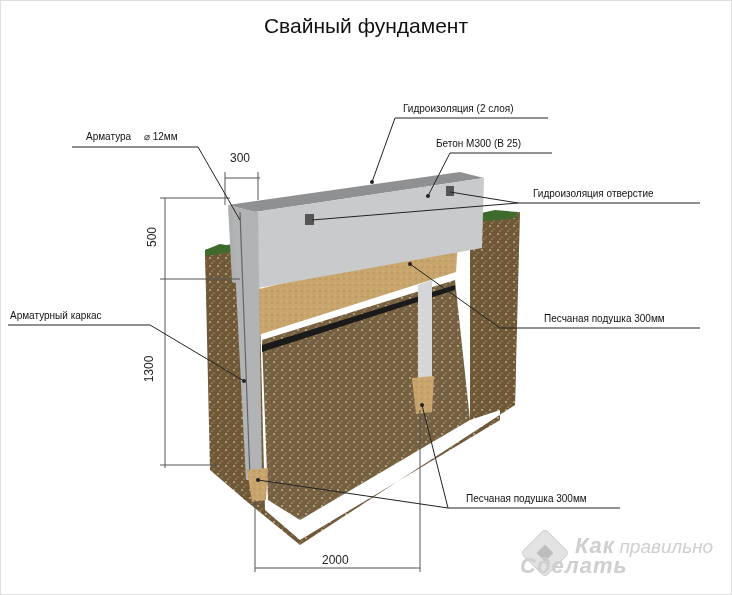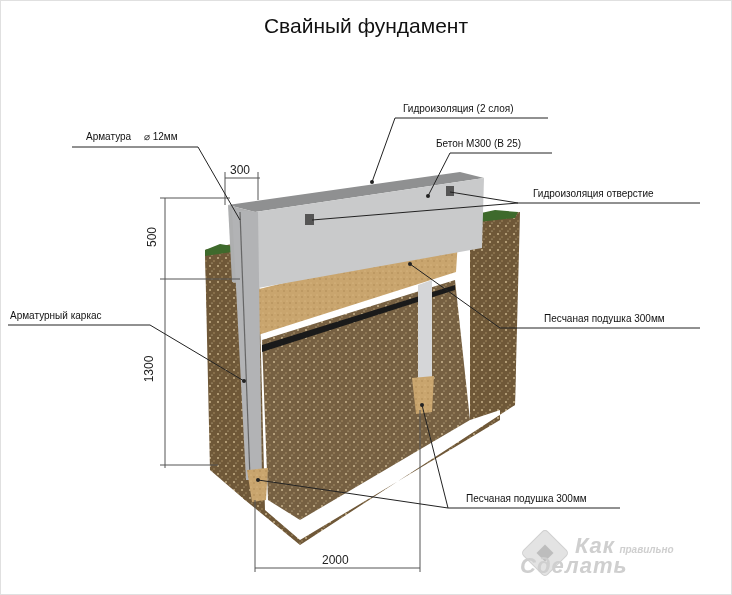--- a/index.html
+++ b/index.html
@@ -6,21 +6,21 @@
   body { width: 732px; height: 595px; position: relative; overflow: hidden;
          font-family: "Liberation Sans", sans-serif; color: #111; }
   .title { position: absolute; left: 0; width: 732px; top: 14px; text-align: center;
            font-size: 21px; color: #111; }
   .lbl { position: absolute; font-size: 10px; color: #111; white-space: nowrap; }
   .dim { position: absolute; font-size: 12px; color: #222; white-space: nowrap; }
   .dim-v { transform: rotate(-90deg); transform-origin: center; }
   svg.diagram { position: absolute; left: 0; top: 0; }
   .wm { position: absolute; left: 520px; top: 533px; color: #cfcfcf; font-style: italic; }
   .wm .big { font-size: 22px; font-weight: bold; letter-spacing: 1px; }
-  .wm .small { font-size: 10px; font-weight: bold; }
+  .wm .small { font-size: 19px; font-weight: normal; }
   .border { position:absolute; left:0; top:0; width:730px; height:593px; border:1px solid #e0e0e0; pointer-events:none; }
 </style>
 </head>
 <body>
 
 <div class="border"></div>
 
 <div class="title">Свайный фундамент</div>
 
 <svg class="diagram" width="732" height="595" viewBox="0 0 732 595">
@@ -125,21 +125,21 @@
   <span style="margin-left:10px;">⌀</span>
   <span>12мм</span>
 </div>
 <div class="lbl" style="left:403px;top:103px;">Гидроизоляция (2 слоя)</div>
 <div class="lbl" style="left:436px;top:138px;">Бетон М300 (В 25)</div>
 <div class="lbl" style="left:533px;top:188px;">Гидроизоляция отверстие</div>
 <div class="lbl" style="left:10px;top:310px;text-align:right;">Арматурный каркас</div>
 <div class="lbl" style="left:544px;top:313px;">Песчаная подушка 300мм</div>
 <div class="lbl" style="left:466px;top:493px;">Песчаная подушка 300мм</div>
 
-<div class="dim" style="left:230px;top:163px;">300</div>
+<div class="dim" style="left:230px;top:151px;">300</div>
 <div class="dim dim-v" style="left:142px;top:230px;">500</div>
 <div class="dim dim-v" style="left:136px;top:362px;">1300</div>
 <div class="dim" style="left:322px;top:553px;">2000</div>
 
 <div class="wm">
   <div style="margin-left:55px;">
     <span class="big">Как</span>
     <span class="small">правильно</span>
   </div>
   <div style="margin-top:-6px;">

